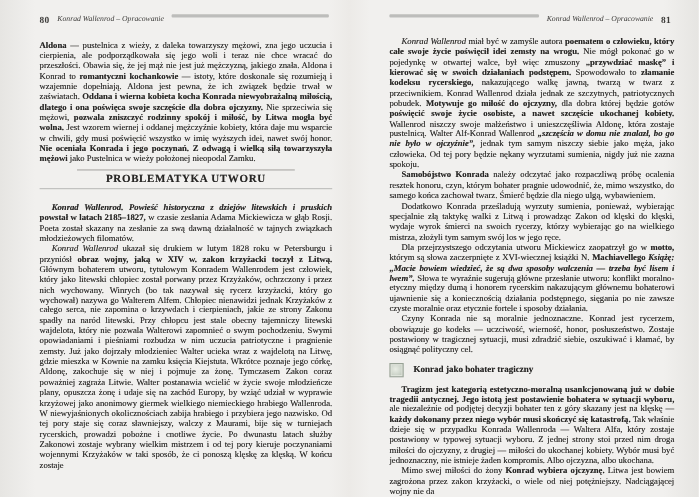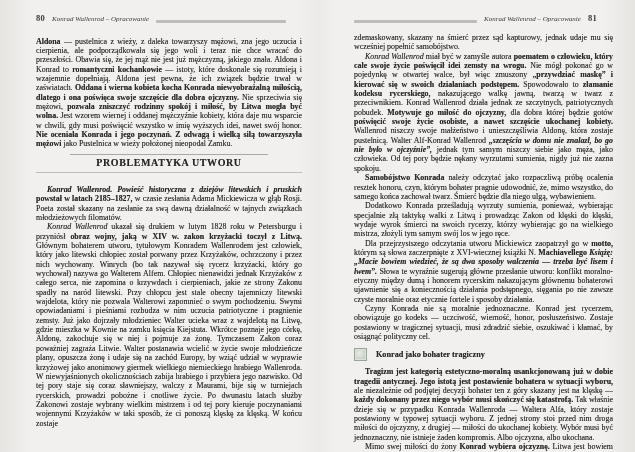--- a/index.html
+++ b/index.html
@@ -20,22 +20,22 @@
   .spread{
     position:relative;width:635px;height:452px;
     background:
       linear-gradient(90deg,var(--paper-edge) 0%,var(--paper) 5%,var(--paper) 47%,#eceae7 50%,var(--paper) 53%,var(--paper) 95%,var(--paper-edge) 100%);
   }
   .page{position:absolute;top:0;height:452px;}
   .page-left{left:36px;width:266px;}
   .page-right{left:354px;width:259px;}
 
   .running-head{
-    position:absolute;top:13px;left:0;right:16px;
-    display:flex;align-items:flex-end;gap:7px;
+    position:absolute;top:13px;left:0;right:3px;
+    display:flex;align-items:flex-start;gap:7px;
     color:#3b3a38;
   }
   .pagenum{font-weight:bold;font-size:8.5px;letter-spacing:.3px;}
   .runtitle{font-style:italic;font-size:7px;white-space:nowrap;}
   .headbar{flex:1;height:3px;background:var(--bar);border-radius:1px;}
 
   .body-text{
     position:absolute;left:0;right:0;top:33px;
     font-size:7.9px;line-height:9.35px;
     text-align:justify;color:var(--ink);
@@ -91,21 +91,20 @@
       </div>
   </div>
 
   <div class="page page-right">
     <div class="running-head">
       <span class="headbar"></span>
       <span class="runtitle">Konrad Wallenrod – Opracowanie</span>
       <span class="pagenum">81</span>
     </div>
     <div class="body-text">
-        <p class="para"><span>zdemaskowany, skazany na śmierć przez sąd kapturowy, jednak udaje mu się wcześniej popełnić samobójstwo.</span></p>
         <p class="para indent"><span class="i">Konrad Wallenrod</span><span> miał być w zamyśle autora </span><span class="b">poematem o człowieku, który całe swoje życie poświęcił idei zemsty na wrogu.</span><span> Nie mógł pokonać go w pojedynkę w otwartej walce, był więc zmuszony </span><span class="b">„przywdziać maskę” i kierować się w swoich działaniach podstępem.</span><span> Spowodowało to </span><span class="b">złamanie kodeksu rycerskiego,</span><span> nakazującego walkę jawną, twarzą w twarz z przeciwnikiem. Konrad Wallenrod działa jednak ze szczytnych, patriotycznych pobudek. </span><span class="b">Motywuje go miłość do ojczyzny,</span><span> dla dobra której będzie gotów </span><span class="b">poświęcić swoje życie osobiste, a nawet szczęście ukochanej kobiety.</span><span> Wallenrod niszczy swoje małżeństwo i unieszczęśliwia Aldonę, która zostaje pustelnicą. Walter Alf-Konrad Wallenrod </span><span class="b i">„szczęścia w domu nie znalazł, bo go nie było w ojczyźnie”,</span><span> jednak tym samym niszczy siebie jako męża, jako człowieka. Od tej pory będzie nękany wyrzutami sumienia, nigdy już nie zazna spokoju.</span></p>
         <p class="para indent"><span class="b">Samobójstwo Konrada</span><span> należy odczytać jako rozpaczliwą próbę ocalenia resztek honoru, czyn, którym bohater pragnie udowodnić, że, mimo wszystko, do samego końca zachował twarz. Śmierć będzie dla niego ulgą, wybawieniem.</span></p>
         <p class="para indent"><span>Dodatkowo Konrada prześladują wyrzuty sumienia, ponieważ, wybierając specjalnie złą taktykę walki z Litwą i prowadząc Zakon od klęski do klęski, wydaje wyrok śmierci na swoich rycerzy, którzy wybierając go na wielkiego mistrza, złożyli tym samym swój los w jego ręce.</span></p>
         <p class="para indent"><span>Dla przejrzystszego odczytania utworu Mickiewicz zaopatrzył go w </span><span class="b">motto,</span><span> którym są słowa zaczerpnięte z XVI-wiecznej książki N. </span><span class="b">Machiavellego</span><span class="b i"> Książę: „Macie bowiem wiedzieć, że są dwa sposoby walczenia — trzeba być lisem i lwem”.</span><span> Słowa te wyraźnie sugerują główne przesłanie utworu: konflikt moralno-etyczny między dumą i honorem rycerskim nakazującym głównemu bohaterowi ujawnienie się a koniecznością działania podstępnego, sięgania po nie zawsze czyste moralnie oraz etycznie fortele i sposoby działania.</span></p>
         <p class="para indent"><span>Czyny Konrada nie są moralnie jednoznaczne. Konrad jest rycerzem, obowiązuje go kodeks — uczciwość, wierność, honor, posłuszeństwo. Zostaje postawiony w tragicznej sytuacji, musi zdradzić siebie, oszukiwać i kłamać, by osiągnąć polityczny cel.</span></p>
         <div class="subheading">
           <span class="doc-icon"></span>
           <span class="subheading-label">Konrad jako bohater tragiczny</span>
         </div>
         <p class="para indent"><span class="b">Tragizm jest kategorią estetyczno-moralną usankcjonowaną już w dobie tragedii antycznej.</span><span> </span><span class="b">Jego istotą jest postawienie bohatera w sytuacji wyboru,</span><span> ale niezależnie od podjętej decyzji bohater ten z góry skazany jest na klęskę — </span><span class="b">każdy dokonany przez niego wybór musi skończyć się katastrofą.</span><span> Tak właśnie dzieje się w przypadku Konrada Wallenroda — Waltera Alfa, który zostaje postawiony w typowej sytuacji wyboru. Z jednej strony stoi przed nim droga miłości do ojczyzny, z drugiej — miłości do ukochanej kobiety. Wybór musi być jednoznaczny, nie istnieje żaden kompromis. Albo ojczyzna, albo ukochana.</span></p>

